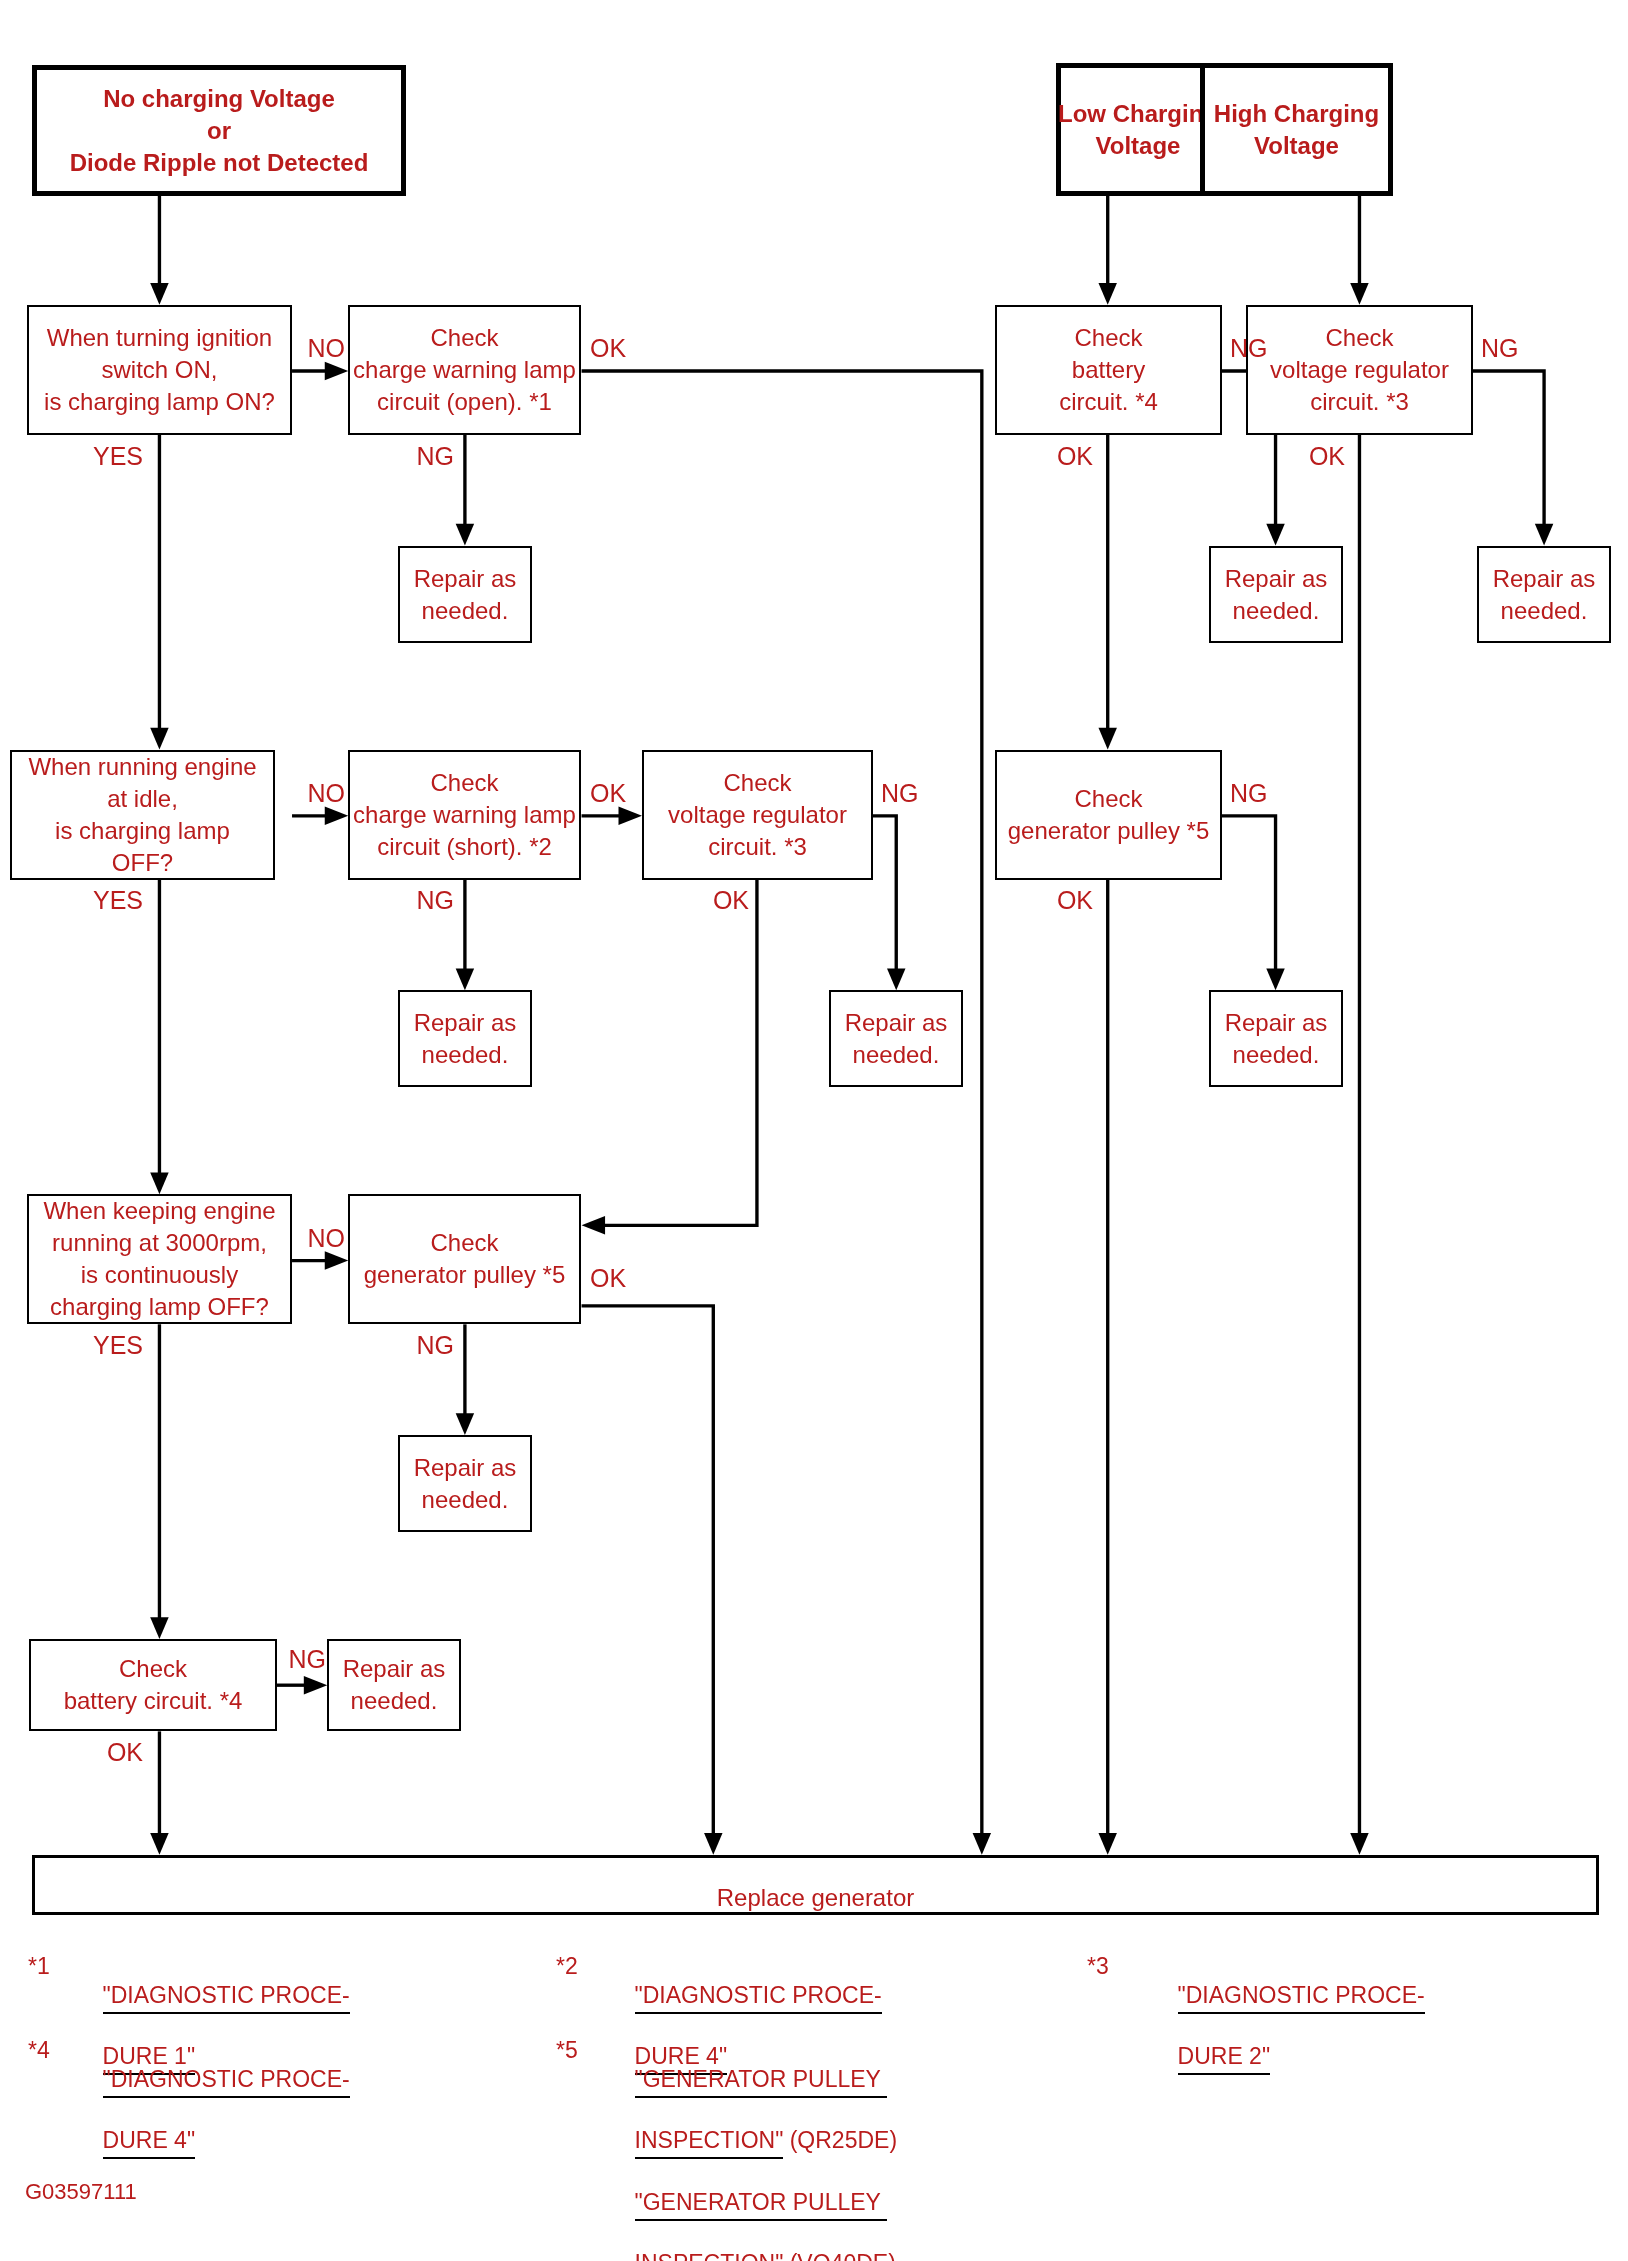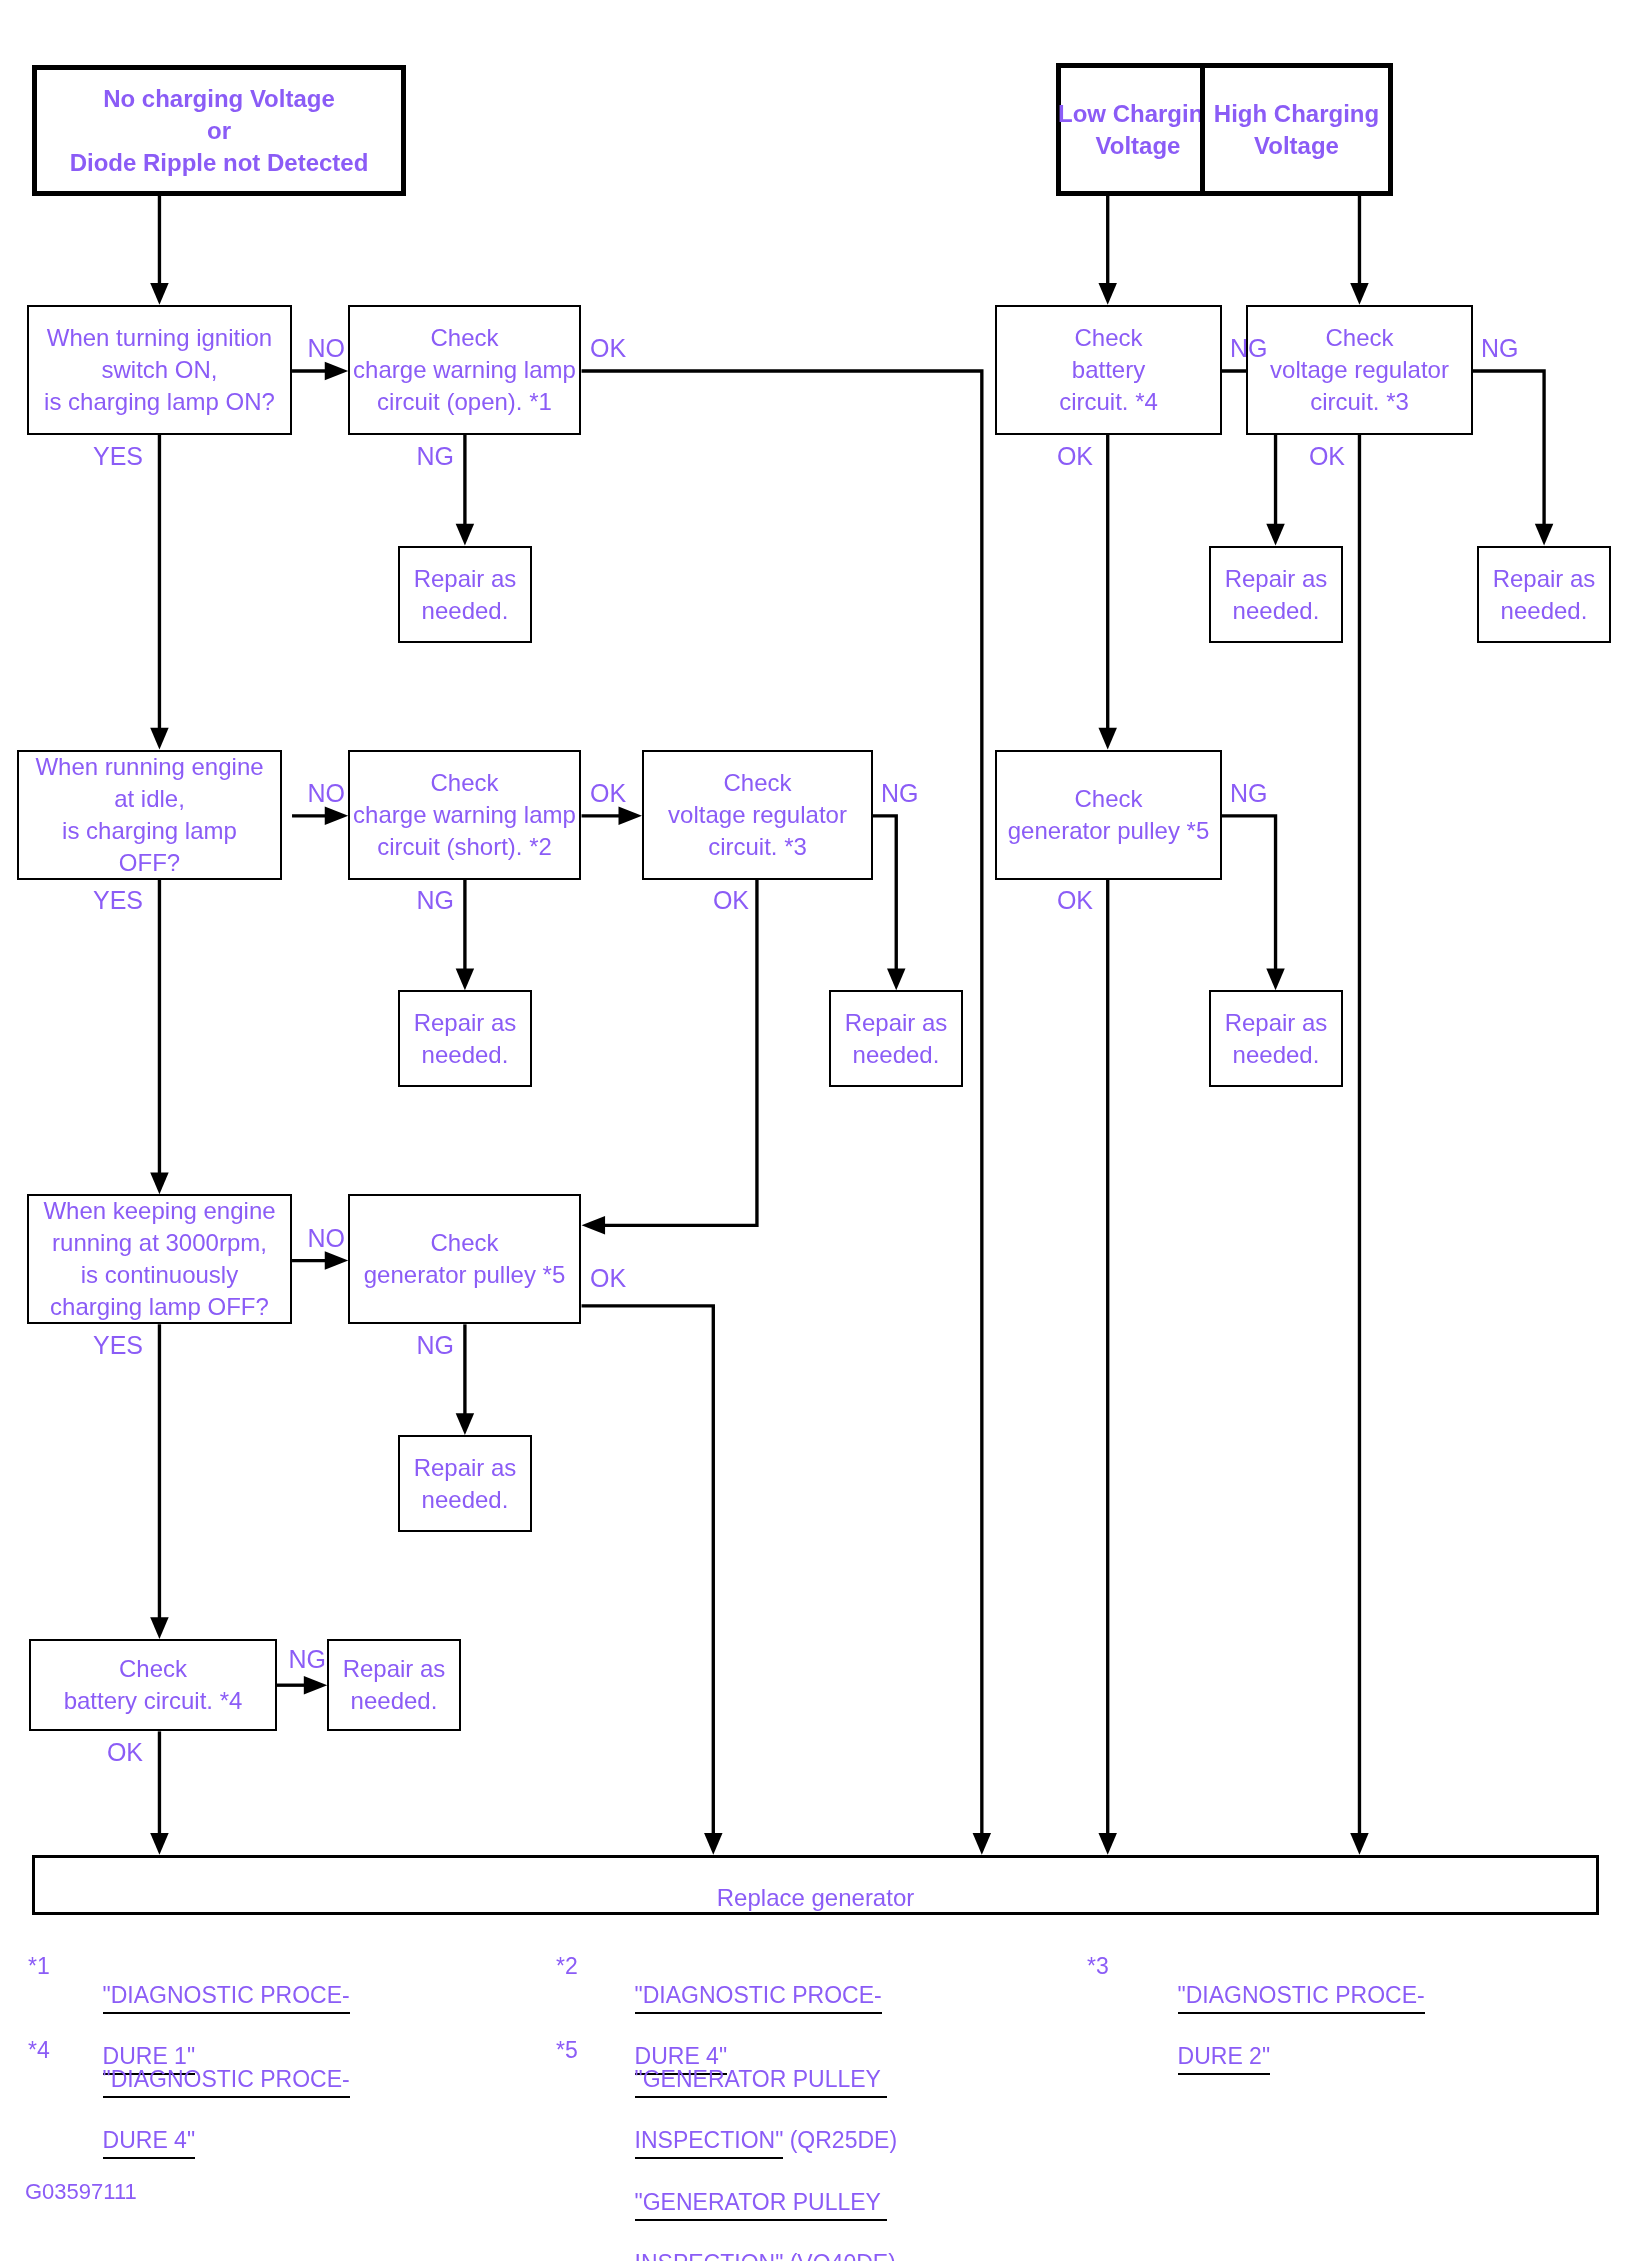--- a/index.html
+++ b/index.html
@@ -1,17 +1,17 @@
 <!DOCTYPE html>
 <html style="font-size:13.4px"><head>
 <meta charset="utf-8">
 <style>
   html,body{margin:0;padding:0;background:#fff;}
   #page{position:relative;width:1628px;height:2261px;background:#fff;overflow:hidden;
-        font-family:"Liberation Sans",sans-serif;color:#8b5cf6;}
+        font-family:"Liberation Sans",sans-serif;color:#b91c1c;}
   #wires{position:absolute;left:0;top:0;width:1628px;height:2261px;}
   .box{position:absolute;box-sizing:border-box;border:2.5px solid #000;background:#fff;
        display:flex;align-items:center;justify-content:center;text-align:center;
        font:400 24px/32px "Liberation Sans",sans-serif;}
   .box span{white-space:pre;display:block;}
   .bold{border-width:5.9px;font-weight:700;}
   .bold span{font-weight:700;}
   .bar{position:absolute;box-sizing:border-box;border:3.4px solid #000;background:#fff;
        display:flex;align-items:flex-end;justify-content:center;
        font:400 24px "Liberation Sans",sans-serif;}
@@ -106,21 +106,21 @@
   <div class="box bold" style="left:1200px;top:63px;width:193px;height:133px">
     <span>High Charging
 Voltage</span>
     </div>
 
   <div class="box" style="left:27px;top:305px;width:265px;height:130px">
     <span>When turning ignition
 switch ON,
 is charging lamp ON?</span>
     </div>
-  <div class="box" style="left:17px;top:750px;width:265px;height:130px">
+  <div class="box" style="left:10px;top:750px;width:265px;height:130px">
     <span>When running engine
 at idle,
 is charging lamp
 OFF?</span>
     </div>
   <div class="box" style="left:27px;top:1194px;width:265px;height:130px">
     <span>When keeping engine
 running at 3000rpm,
 is continuously
 charging lamp OFF?</span>

